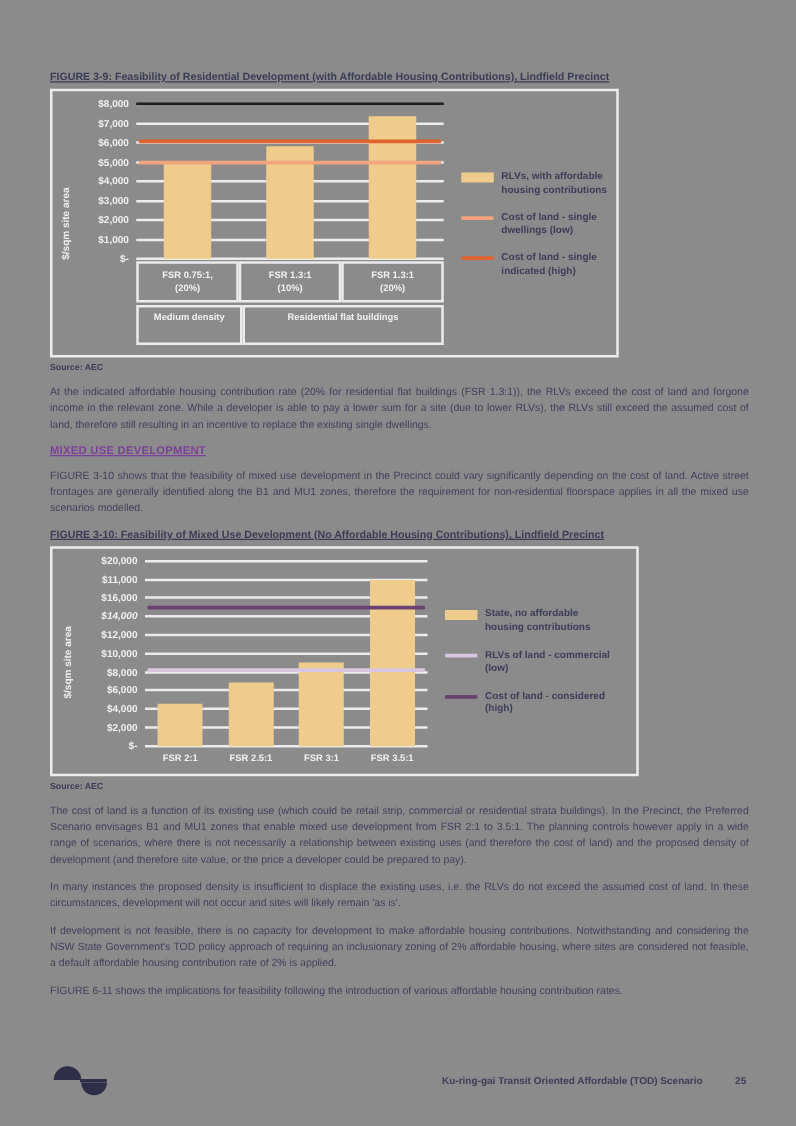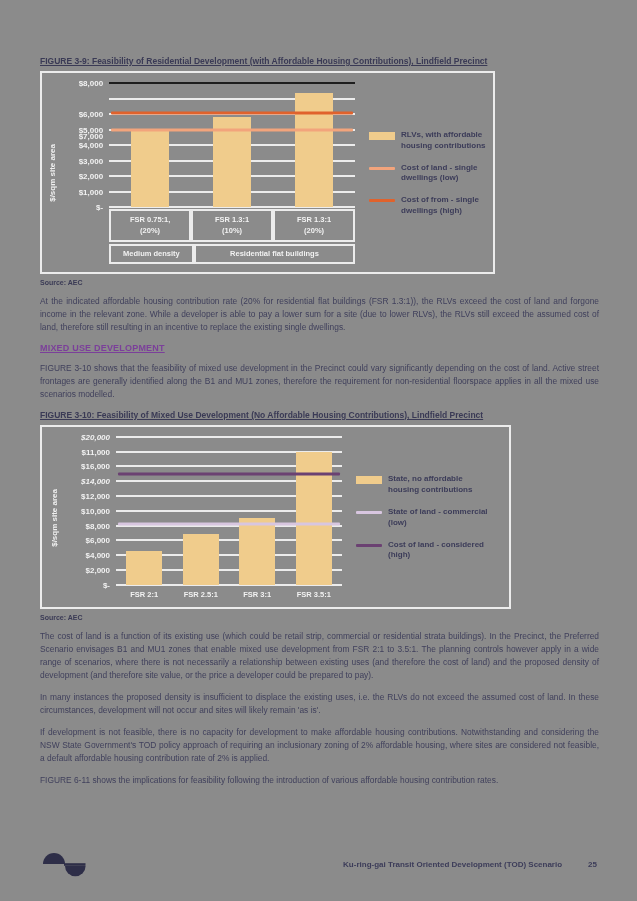--- a/index.html
+++ b/index.html
@@ -37,21 +37,21 @@
 
   
   .xlabels { color:#f2f2f2; font-weight:bold; font-size:7.5px; text-align:center; }
   .xrow-plain { display:flex; margin-top:5px; }
   .xrow-plain .xcell { flex:1; }
   .xrow-boxed { display:flex; }
   .xrow-boxed .xcell {
     border:2px solid #ececec; padding:3px 2px; white-space:pre-line; line-height:1.5;
     display:flex; align-items:center; justify-content:center;
   }
-  .grouprow .xcell { border:2px solid #ececec; padding:2px 2px 3px 2px; }
+  .grouprow .xcell { border:2px solid #ececec; padding:2px 2px 15px 2px; }
 
   
   .legend { display:flex; flex-direction:column; justify-content:center; gap:11px; padding-left:14px; }
   .legend-item { display:flex; align-items:flex-start; gap:6px; font-size:8px; font-weight:600; color:#3c3c59; line-height:1.35; }
   .swatch-bar { width:26px; height:8px; margin-top:2px; flex:0 0 auto; }
   .swatch-line { width:26px; height:3px; margin-top:4px; border-radius:1px; flex:0 0 auto; }
 
   
   .chart-0 { width:455px; }
   .chart-0 .yticks { width:50px; height:124px; }
@@ -83,21 +83,21 @@
 
   <div class="figure-box chart-0">
     <div class="chart-inner">
       <div class="ylabel-wrap">
         <div class="ylabel">$/sqm site area</div>
       </div>
       <div class="chart-main">
         <div class="plot-row">
           <div class="yticks">
               <div class="ytick" style="top: 0%;">$8,000</div>
-              <div class="ytick" style="top: 12.5%; margin-top: 37px;">$7,000</div>
+              <div class="ytick" style="top: 12.5%;">$7,000</div>
               <div class="ytick" style="top: 25%;">$6,000</div>
               <div class="ytick" style="top: 37.5%;">$5,000</div>
               <div class="ytick" style="top: 50%;">$4,000</div>
               <div class="ytick" style="top: 62.5%;">$3,000</div>
               <div class="ytick" style="top: 75%;">$2,000</div>
               <div class="ytick" style="top: 87.5%;">$1,000</div>
               <div class="ytick" style="top: 100%;">$-</div>
             </div>
           <div class="plot">
               <div class="gridline dark" style="top: 0%;"></div>
@@ -143,21 +143,21 @@
           <div class="legend-item">
             <div class="swatch-bar" style="background: rgb(240, 204, 140);"></div>
             <div class="legend-label">RLVs, with affordable housing contributions</div>
           </div>
           <div class="legend-item">
             <div class="swatch-line" style="background: rgb(242, 164, 124);"></div>
             <div class="legend-label">Cost of land - single dwellings (low)</div>
           </div>
           <div class="legend-item">
             <div class="swatch-line" style="background: rgb(224, 98, 44);"></div>
-            <div class="legend-label">Cost of from - single dwellings (high)</div>
+            <div class="legend-label">Cost of land - single indicated (high)</div>
           </div>
         </div>
     </div>
   </div>
 
   <div class="source-note">Source: AEC</div>
 
   <p class="body-para">At the indicated affordable housing contribution rate (20% for residential flat buildings (FSR 1.3:1)), the RLVs exceed the cost of land and forgone income in the relevant zone. While a developer is able to pay a lower sum for a site (due to lower RLVs), the RLVs still exceed the assumed cost of land, therefore still resulting in an incentive to replace the existing single dwellings.</p>
 
   <div class="section-heading">MIXED USE DEVELOPMENT</div>
@@ -167,21 +167,21 @@
   <div class="fig-title">FIGURE 3-10: Feasibility of Mixed Use Development (No Affordable Housing Contributions), Lindfield Precinct</div>
 
   <div class="figure-box chart-1">
     <div class="chart-inner">
       <div class="ylabel-wrap">
         <div class="ylabel">$/sqm site area</div>
       </div>
       <div class="chart-main">
         <div class="plot-row">
           <div class="yticks">
-              <div class="ytick" style="top: 0%; font-style: italic;">$20,000</div>
+              <div class="ytick" style="top: 0%;">$20,000</div>
               <div class="ytick" style="top: 10%;">$11,000</div>
               <div class="ytick" style="top: 20%;">$16,000</div>
               <div class="ytick" style="top: 30%; font-style: italic;">$14,000</div>
               <div class="ytick" style="top: 40%;">$12,000</div>
               <div class="ytick" style="top: 50%; margin-left: 24px;">$10,000</div>
               <div class="ytick" style="top: 60%;">$8,000</div>
               <div class="ytick" style="top: 70%;">$6,000</div>
               <div class="ytick" style="top: 80%;">$4,000</div>
               <div class="ytick" style="top: 90%;">$2,000</div>
               <div class="ytick" style="top: 100%;">$-</div>
@@ -225,21 +225,21 @@
             </div>
           </div>
       </div>
       <div class="legend">
           <div class="legend-item">
             <div class="swatch-bar" style="background: rgb(240, 204, 140);"></div>
             <div class="legend-label">State, no affordable housing contributions</div>
           </div>
           <div class="legend-item">
             <div class="swatch-line" style="background: rgb(216, 198, 224);"></div>
-            <div class="legend-label">State of land - commercial (low)</div>
+            <div class="legend-label">RLVs of land - commercial (low)</div>
           </div>
           <div class="legend-item">
             <div class="swatch-line" style="background: rgb(107, 65, 114);"></div>
             <div class="legend-label">Cost of land - considered (high)</div>
           </div>
         </div>
     </div>
   </div>
 
   <div class="source-note">Source: AEC</div>
@@ -248,17 +248,17 @@
   <p class="body-para">In many instances the proposed density is insufficient to displace the existing uses, i.e. the RLVs do not exceed the assumed cost of land. In these circumstances, development will not occur and sites will likely remain 'as is'.</p>
   <p class="body-para">If development is not feasible, there is no capacity for development to make affordable housing contributions. Notwithstanding and considering the NSW State Government's TOD policy approach of requiring an inclusionary zoning of 2% affordable housing, where sites are considered not feasible, a default affordable housing contribution rate of 2% is applied.</p>
   <p class="body-para">FIGURE 6-11 shows the implications for feasibility following the introduction of various affordable housing contribution rates.</p>
 
   <div class="footer">
     <svg class="footer-logo" width="48" height="30" viewBox="0 0 48 30">
       <path d="M3 15 a11 11 0 0 1 22 0 z" fill="#2e2e48"></path>
       <rect x="24" y="14.2" width="21.5" height="2.6" fill="#2e2e48"></rect>
       <path d="M25 17 a10.3 10.3 0 0 0 20.6 0 z" fill="#2e2e48"></path>
     </svg>
-    <div class="footer-text">Ku-ring-gai Transit Oriented Development (TOD) Scenario</div>
+    <div class="footer-text">Ku-ring-gai Transit Oriented Affordable (TOD) Scenario</div>
     <div class="footer-page">25</div>
   </div>
 
 </div>
 
 </body></html>

